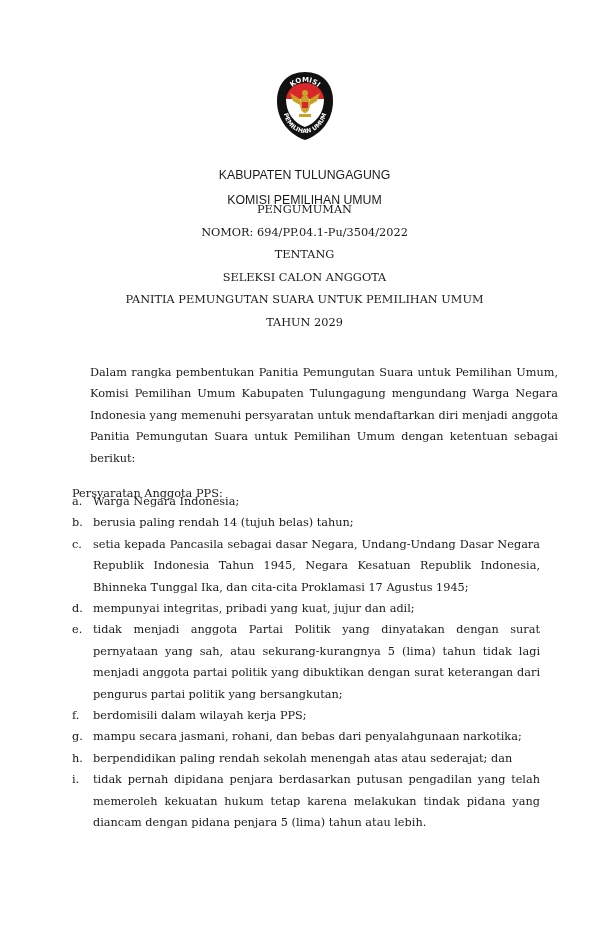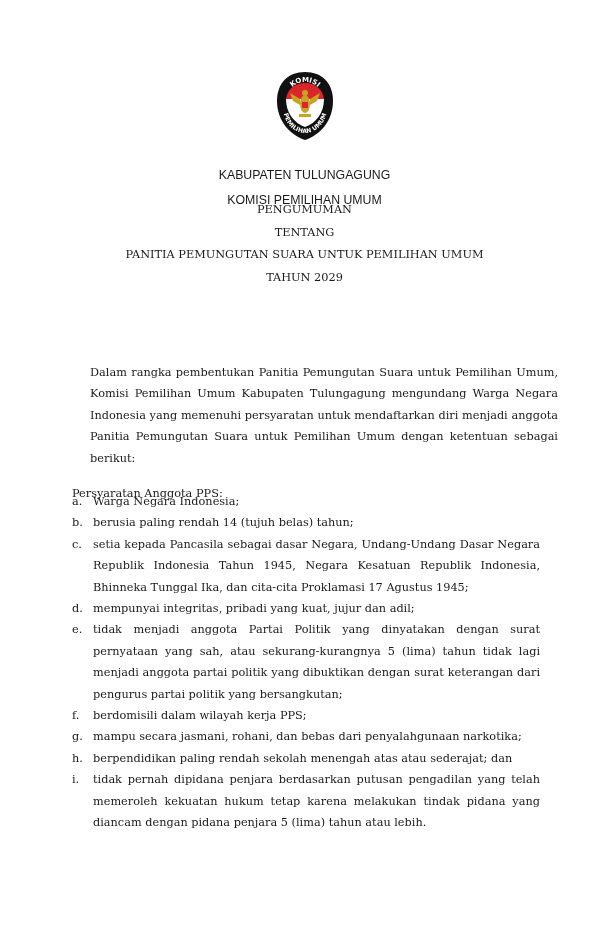--- a/index.html
+++ b/index.html
@@ -46,21 +46,23 @@
     <text font-family="DejaVu Sans, sans-serif" font-size="6" font-weight="bold" fill="#ffffff">
       <textPath href="#arcBot" startOffset="50%" text-anchor="middle">PEMILIHAN UMUM</textPath>
     </text>
   </svg>
 
   <div class="org org1">KOMISI PEMILIHAN UMUM</div>
   <div class="org org2">KABUPATEN TULUNGAGUNG</div>
 
   <div class="title-block">
     <span class="title-line">PENGUMUMAN</span>
+    <span class="title-line">NOMOR: 694/PP.04.1-Pu/3504/2022</span>
     <span class="title-line">TENTANG</span>
+    <span class="title-line">SELEKSI CALON ANGGOTA</span>
     <span class="title-line">PANITIA PEMUNGUTAN SUARA UNTUK PEMILIHAN UMUM</span>
     <span class="title-line">TAHUN 2029</span>
   </div>
 
   <p class="body-text para" style="margin:18px;">Dalam rangka pembentukan Panitia Pemungutan Suara untuk Pemilihan Umum, Komisi Pemilihan Umum Kabupaten Tulungagung mengundang Warga Negara Indonesia yang memenuhi persyaratan untuk mendaftarkan diri menjadi anggota Panitia Pemungutan Suara untuk Pemilihan Umum dengan ketentuan sebagai berikut:</p>
 
   <div class="body-text req-head">Persyaratan Anggota PPS:</div>
 
   <ul class="list">
     <li>

